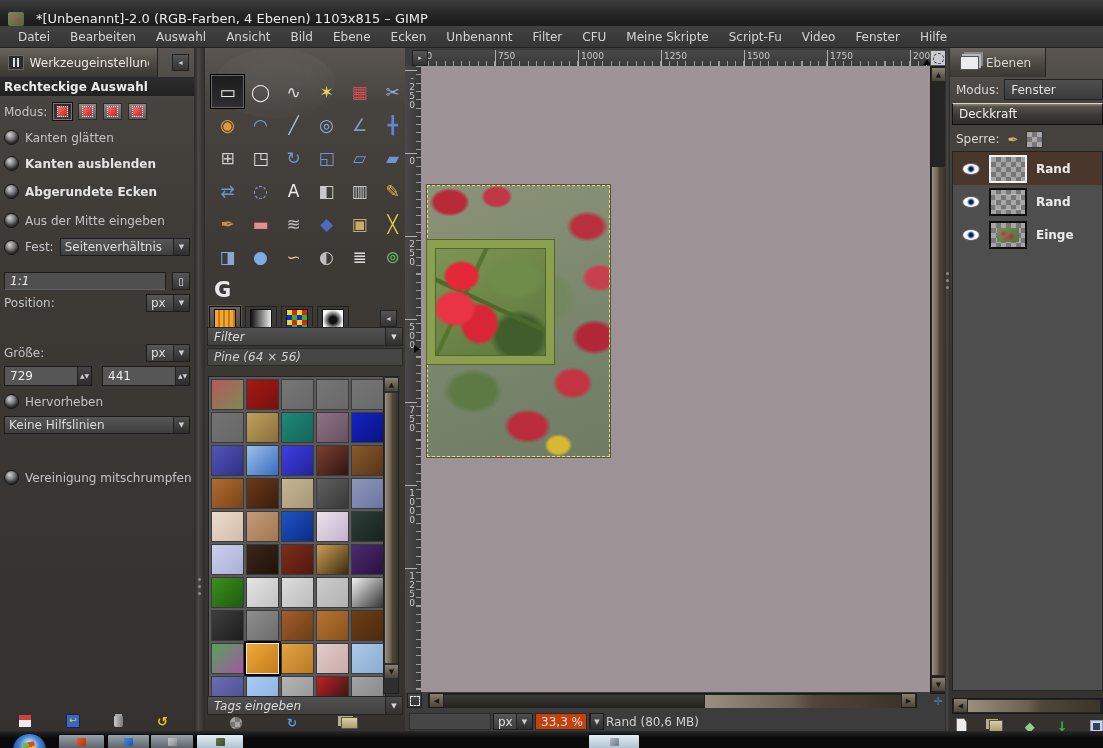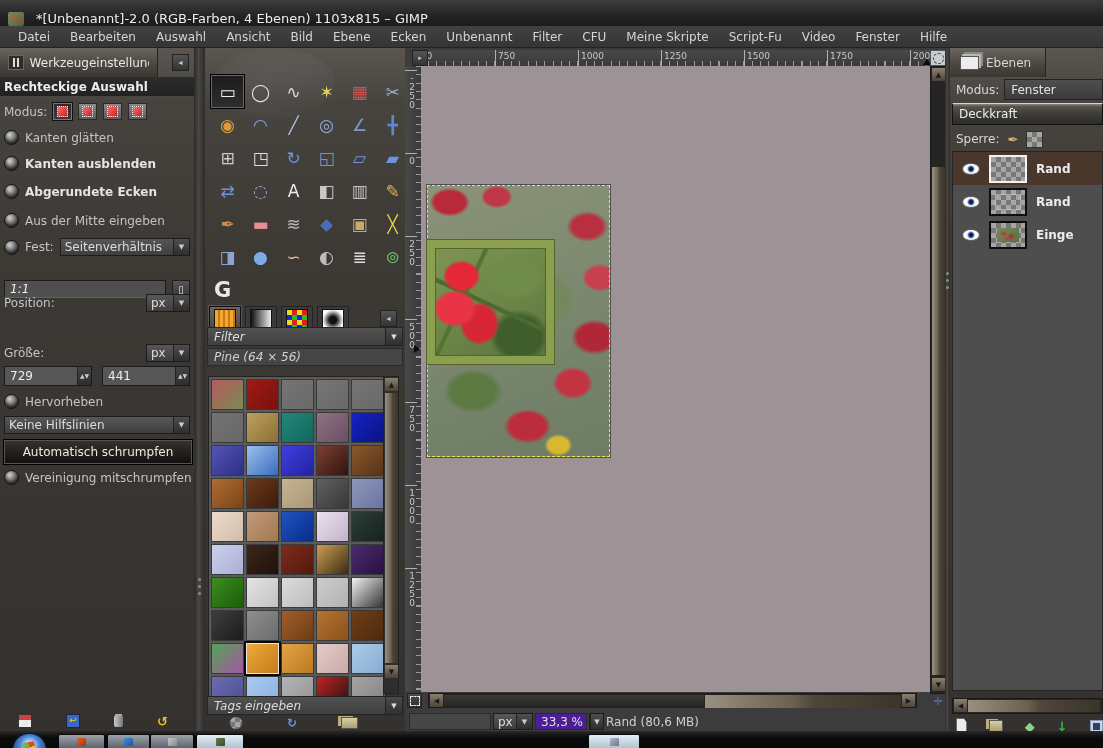--- a/index.html
+++ b/index.html
@@ -147,21 +147,21 @@
   #hscrollrow{left:2px;top:645px;height:15px}
   #qmask{position:absolute;left:0;top:0;width:15px;height:15px;background:linear-gradient(180deg,#4a4a4a,#303030);border:1px solid #222;
         box-sizing:border-box;display:flex;align-items:center;justify-content:center}
   #qmask i{width:8px;height:8px;border:1px dashed #e8e8e8}
   #htrough{position:absolute;left:21px;top:0;width:489px;height:15px;background:#242424;border:1px solid #1a1a1a;box-sizing:border-box}
   .sthumb-dark{position:absolute;top:1px;height:13px;background:linear-gradient(180deg,#3c3a36,#242220)}
   #navbtn{position:absolute;left:525px;top:645px;width:16px;height:16px;color:#5078c8;font-weight:bold;font-size:11px;
         display:flex;align-items:center;justify-content:center}
   #statusbar{left:0;top:664px;width:540px;height:19px;background:#3c3c3c;display:flex;align-items:center;gap:2px;padding-left:4px;box-sizing:border-box}
   #posbox{width:82px;height:17px;background:#464646;border:1px solid #2a2a2a;box-sizing:border-box}
-  #zoombox{width:52px;height:17px;background:#4c1d95;border:1px solid #2a2a2a;box-sizing:border-box;display:flex;
+  #zoombox{width:52px;height:17px;background:#c2410c;border:1px solid #2a2a2a;box-sizing:border-box;display:flex;
         align-items:center;justify-content:flex-end;padding-right:3px;color:#e0e0e0}
   #statusmsg{color:#d0d0d0}
   
   #ltab{height:29px;display:flex;align-items:center;gap:7px;padding:0 10px;width:96px;box-sizing:border-box;
         background:linear-gradient(180deg,#6a655e,#4a463f 60%,#3a3733);border-right:1px solid #222}
   #licon{width:17px;height:12px;background:#ececec;border:1px solid #555;box-shadow:2px -2px 0 -0px #b8b8b8,4px -4px 0 0px #8a8a8a}
   #modusrow{position:absolute;left:0;top:31px;width:153px;height:21px;display:flex;align-items:center;gap:5px;padding-left:6px;box-sizing:border-box}
   #modusval{flex:1;height:19px;background:linear-gradient(180deg,#4e4e4e,#3c3c3c);border:1px solid #222;display:flex;align-items:center;padding-left:6px;color:#e0e0e0}
   #opacity{position:absolute;left:2px;top:55px;width:151px;height:22px;box-sizing:border-box;color:#efefef;
         background:linear-gradient(180deg,#8a857c 0%,#55514a 14%,#3c3a36 55%,#2e2c28 100%);
@@ -282,21 +282,21 @@
   </div>
 
   <div class="row" style="top:190px;width:186px">
     <span class="knob"></span>
     <span>Fest:</span>
     <div class="select" style="flex:1">
       <span>Seitenverhältnis</span>
       <span class="arr">▼</span>
     </div>
   </div>
-  <div class="row" style="top:232px;width:210px">
+  <div class="row" style="top:224px;width:210px">
     <div class="entry it" style="flex:1">1:1</div>
     <span class="sqbtn">▯</span>
     <span class="sqbtn">▭</span>
   </div>
 
   <div class="row" style="top:246px;width:186px">
     <span>Position:</span>
     <div class="select" style="width:44px;margin-left:auto">
       <span>px</span>
       <span class="arr">▼</span>
@@ -324,21 +324,20 @@
   <div class="row" style="top:346px">
     <span class="knob"></span>
     <span>Hervorheben</span>
   </div>
   <div class="row" style="top:368px;width:186px">
     <div class="select" style="flex:1">
       <span>Keine Hilfslinien</span>
       <span class="arr">▼</span>
     </div>
   </div>
-  <div id="shrinkbtn">Automatisch schrumpfen</div>
   <div class="row" style="top:422px">
     <span class="knob"></span>
     <span>Vereinigung mitschrumpfen</span>
   </div>
 
   <div class="ldicons">
     <span class="ic-save"></span>
     <span class="ic-restore">↩</span>
     <span class="ic-trash"></span>
     <span class="ic-reset">↺</span>

